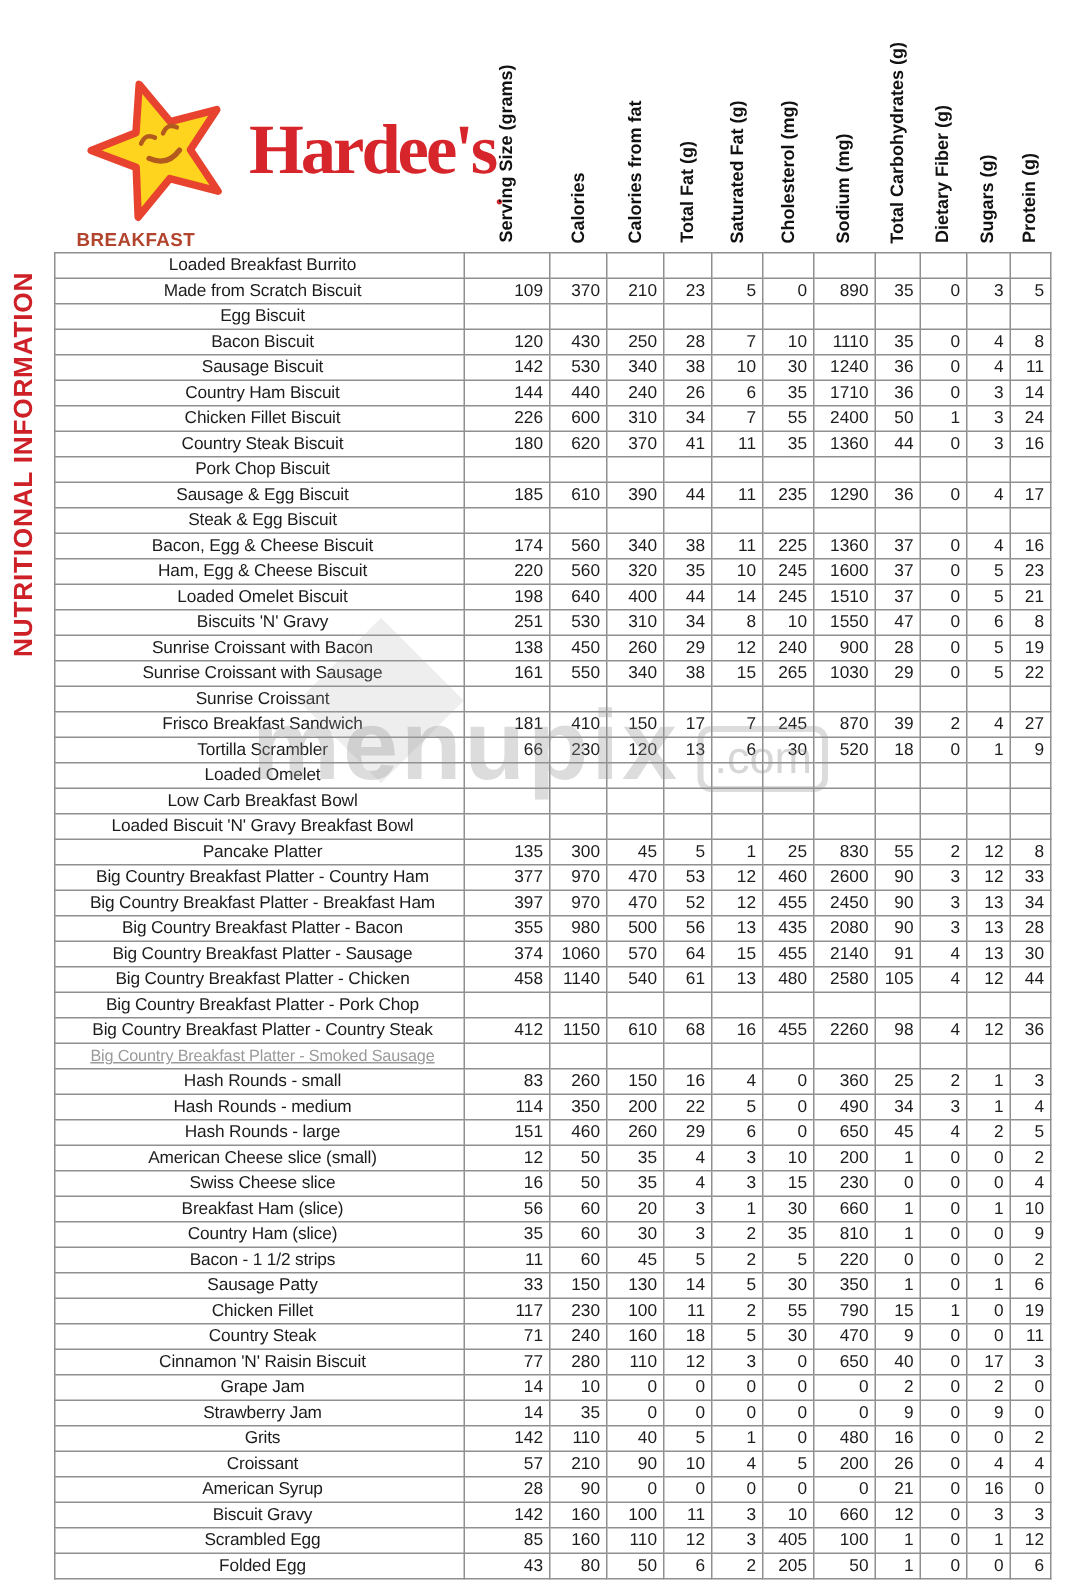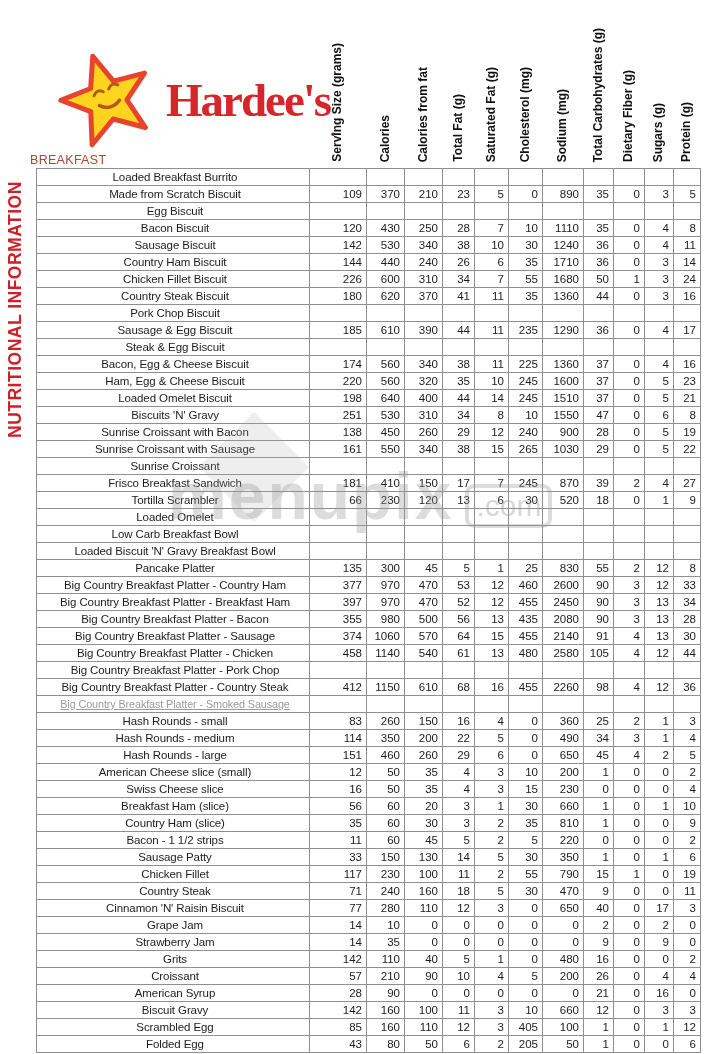--- a/index.html
+++ b/index.html
@@ -13,21 +13,21 @@
             color:#d6252b;letter-spacing:-2px;margin-left:4px;}
   .tm-dot{font-family:"Liberation Serif",serif;font-weight:bold;font-size:22px;color:#d6252b;
           align-self:flex-end;margin-bottom:10px;}
 
   
   .vtitle{position:absolute;left:5px;top:158px;height:280px;writing-mode:vertical-rl;
           transform:rotate(180deg);font-weight:bold;font-size:17.5px;color:#cd2027;
           letter-spacing:0.5px;white-space:nowrap;}
 
   
-  .section{position:absolute;left:30px;top:153px;font-weight:normal;font-size:12.5px;
+  .section{position:absolute;left:51px;top:153px;font-weight:bold;font-size:12.5px;
            color:#b2432c;letter-spacing:0.3px;}
 
   
   table.nutri{position:absolute;left:36px;top:16px;width:665px;border-collapse:collapse;
               table-layout:fixed;}
   .nutri thead th{border:none;vertical-align:bottom;padding:0;height:152px;font-weight:bold;}
   .rot{display:block;margin:0 auto 6px auto;writing-mode:vertical-rl;transform:rotate(180deg);
        font-size:12px;line-height:1.1;white-space:nowrap;color:#111;}
   .nutri td{border:1px solid #8f8f8f;height:16px;padding:0;font-size:11.5px;
             overflow:hidden;white-space:nowrap;}
@@ -215,21 +215,21 @@
           <td class="num">14</td>
         </tr>
         <tr>
           <td class="name">Chicken Fillet Biscuit</td>
           <td class="num">226</td>
           <td class="num">600</td>
           <td class="num">310</td>
           <td class="num">34</td>
           <td class="num">7</td>
           <td class="num">55</td>
-          <td class="num">1680</td>
+          <td class="num">2400</td>
           <td class="num">50</td>
           <td class="num">1</td>
           <td class="num">3</td>
           <td class="num">24</td>
         </tr>
         <tr>
           <td class="name">Country Steak Biscuit</td>
           <td class="num">180</td>
           <td class="num">620</td>
           <td class="num">370</td>

